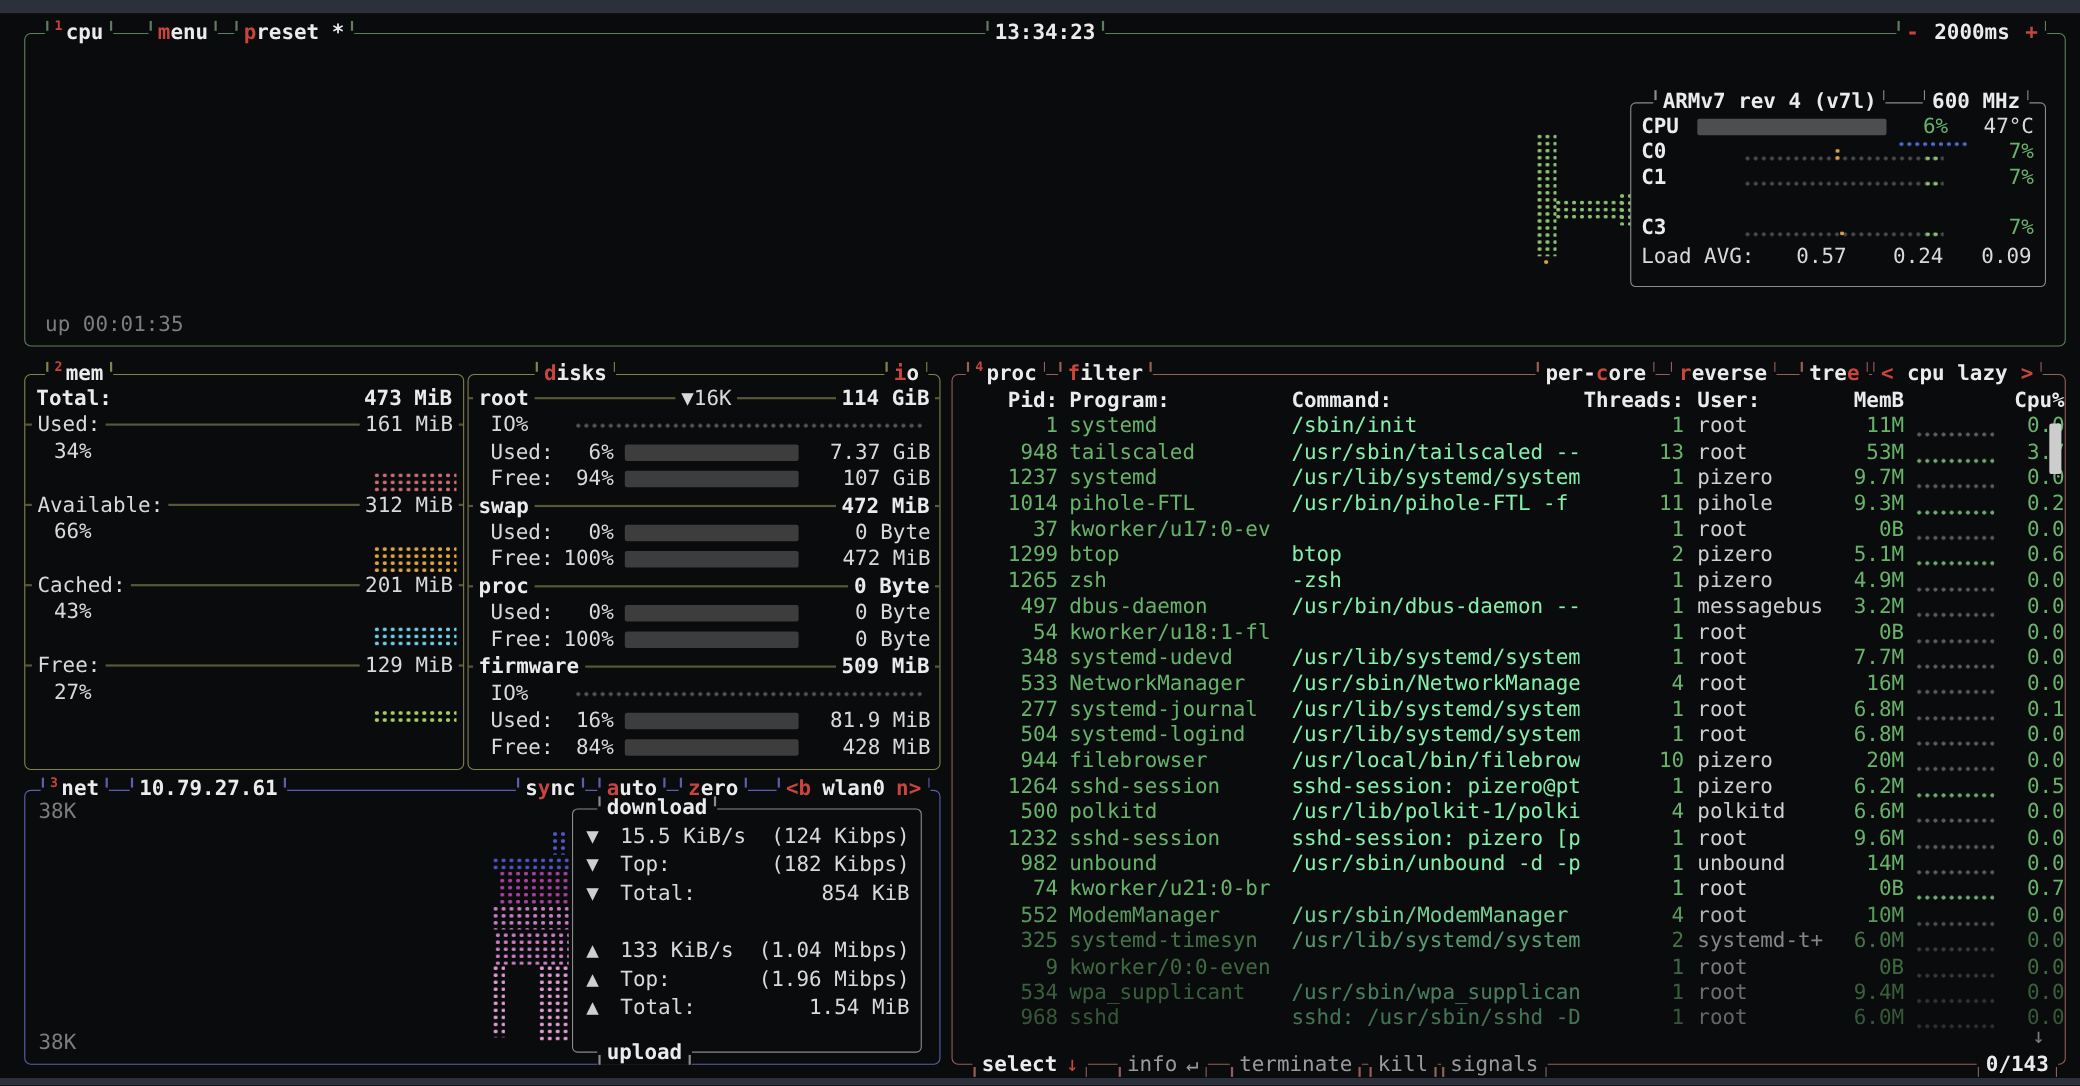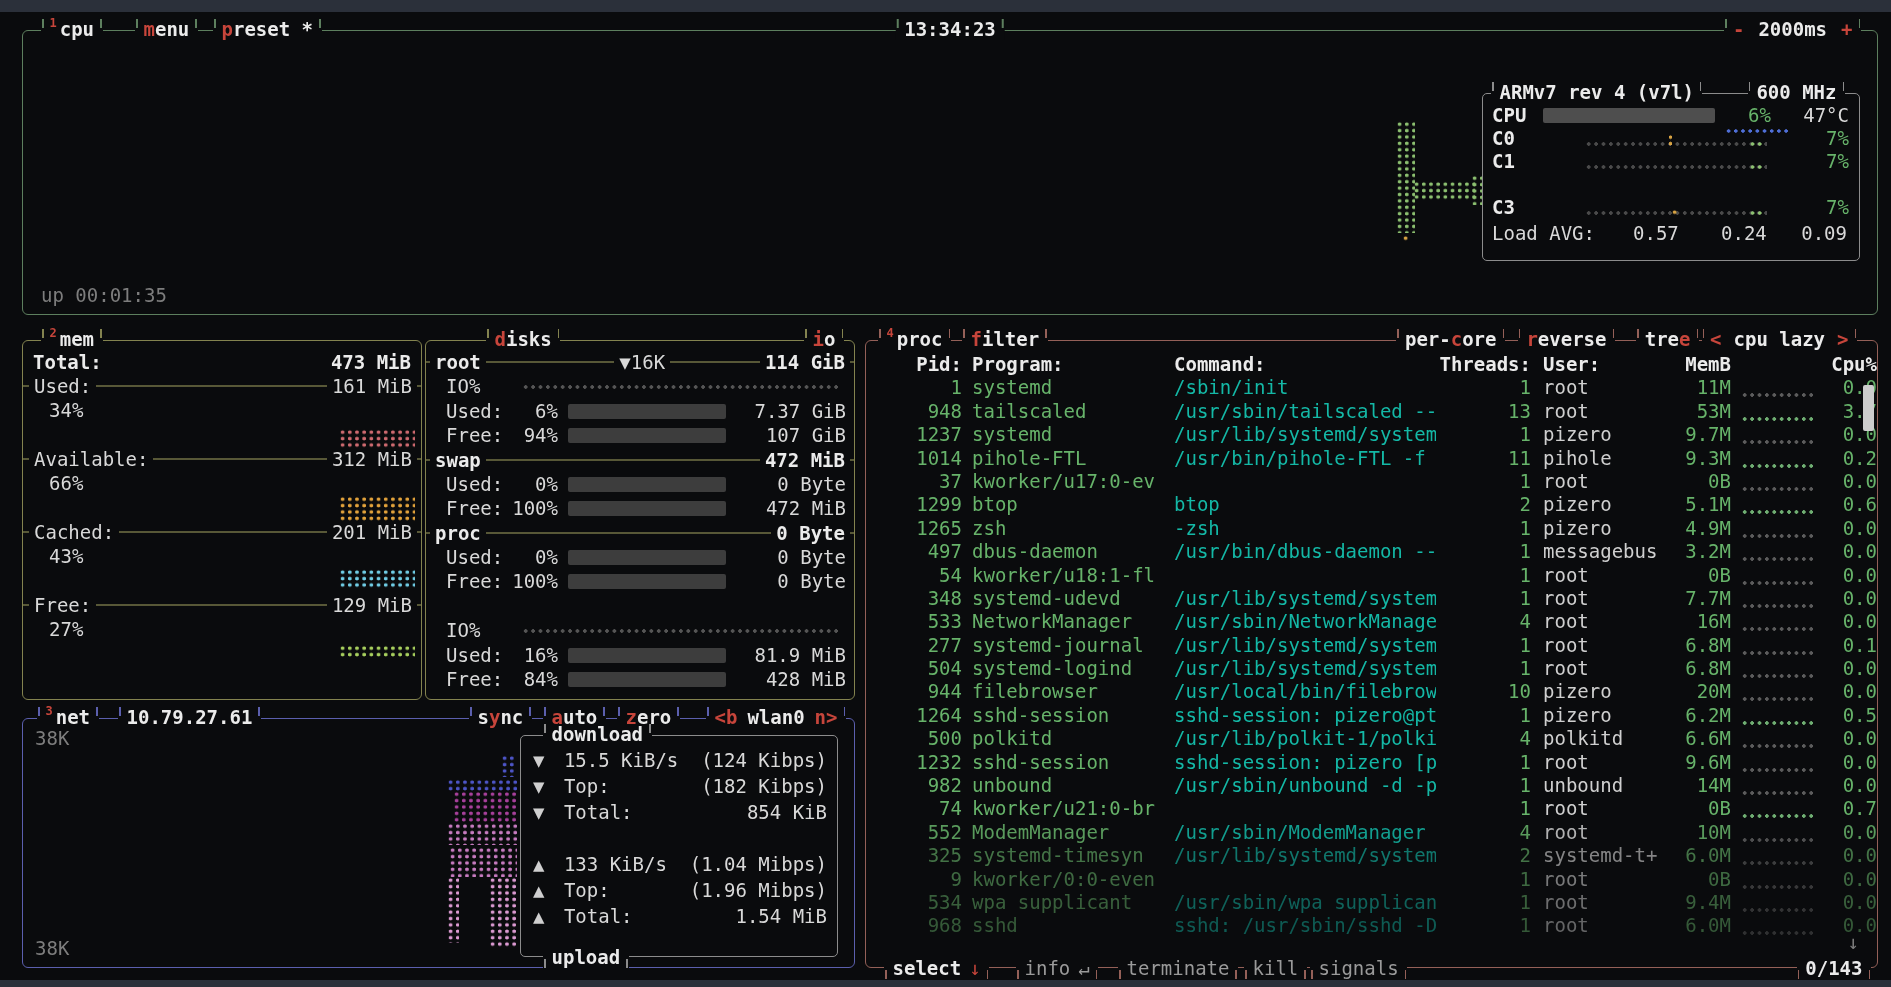--- a/index.html
+++ b/index.html
@@ -103,21 +103,21 @@
   .gb{--dc:#4f6fd8;}
 
   
   .proc-box{left:865px;top:340px;width:1013px;height:628px;--bc:var(--bc-proc);}
   .phead,.prow{display:flex;align-items:flex-end;padding-left:8px;white-space:nowrap;overflow:hidden;}
   .phead{height:26px;margin-top:8px;font-weight:bold;color:var(--bwhite);}
   .prow{height:23.4px;}
   .pc{flex:0 0 auto;overflow:hidden;}
   .pid{width:88px;text-align:right;color:var(--green);}
   .prog{width:202px;margin-left:10px;color:var(--green);}
-  .cmd{width:262px;color:#14b8a6;}
+  .cmd{width:262px;color:#86efac;}
   .thr{width:95px;text-align:right;color:var(--green);}
   .usr{width:120px;margin-left:12px;color:#cfcfcf;}
   .memv{width:68px;text-align:right;color:var(--green);}
   .gwrap{width:80px;margin-left:10px;display:flex;align-items:center;}
   .gwrap .dots{width:72px;}
   .cpuv{width:50px;margin-left:6px;text-align:right;color:var(--green);}
   .phead .pid,.phead .thr,.phead .memv,.phead .cpuv{color:var(--bwhite);}
   .phead .prog,.phead .cmd,.phead .usr{color:var(--bwhite);}
   .scrollthumb{position:absolute;right:3px;top:44px;width:11px;height:46px;background:#cdcdcd;border-radius:2px;}
   .scrolldown{position:absolute;right:18px;bottom:14px;color:var(--gray);}
@@ -152,21 +152,21 @@
     </div>
 
     <div class="gpatch dots gg" style="left:1373px;top:90px;width:19px;height:112px;"></div>
     <div class="gpatch dots gg" style="left:1390px;top:150px;width:62px;height:20px;"></div>
     <div class="gpatch dots gg" style="left:1448px;top:144px;width:16px;height:30px;"></div>
     <div class="gpatch dots go" style="left:1379px;top:204px;width:8px;height:7px;"></div>
 
     <div class="uptime">up 00:01:35</div>
 
     <div class="subbox cpu-info">
-      <div class="seg" style="left:8px;">
+      <div class="seg" style="left:20px;">
         <span>ARMv7 rev 4 (v7l)</span>
       </div>
       <div class="seg" style="right:14px;text-align:right;">
         <span>600 MHz</span>
       </div>
 
       <div class="cirow" style="top:10px;">
         <span class="clabel">CPU</span>
         <span class="meter" style="left:60px;width:172px;background:#4e4e4e;"></span>
         <span class="cpct2">6%</span>
@@ -300,20 +300,24 @@
       <span class="meter dmeter"><span class="fill usedr" style="width: 0%;"></span></span>
       <span class="dval">0 Byte</span>
     </div>
     <div class="drow" style="top:229px;">
       <span class="dl">Free:</span>
       <span class="dpct">100%</span>
       <span class="meter dmeter"><span class="fill freeg" style="width: 100%;"></span></span>
       <span class="dval">0 Byte</span>
     </div>
 
+    <div class="lrow dhead" style="top:254px;">
+      <span class="dname" style="margin-left:4px;">firmware</span>
+      <span class="lval dsize">509 MiB</span>
+    </div>
     <div class="drow" style="top:278px;">
       <span class="dl">IO%</span>
       <span class="ioline dots line"></span>
     </div>
     <div class="drow" style="top:303px;">
       <span class="dl">Used:</span>
       <span class="dpct">16%</span>
       <span class="meter dmeter"><span class="fill usedr" style="width: 16%;"></span></span>
       <span class="dval">81.9 MiB</span>
     </div>

